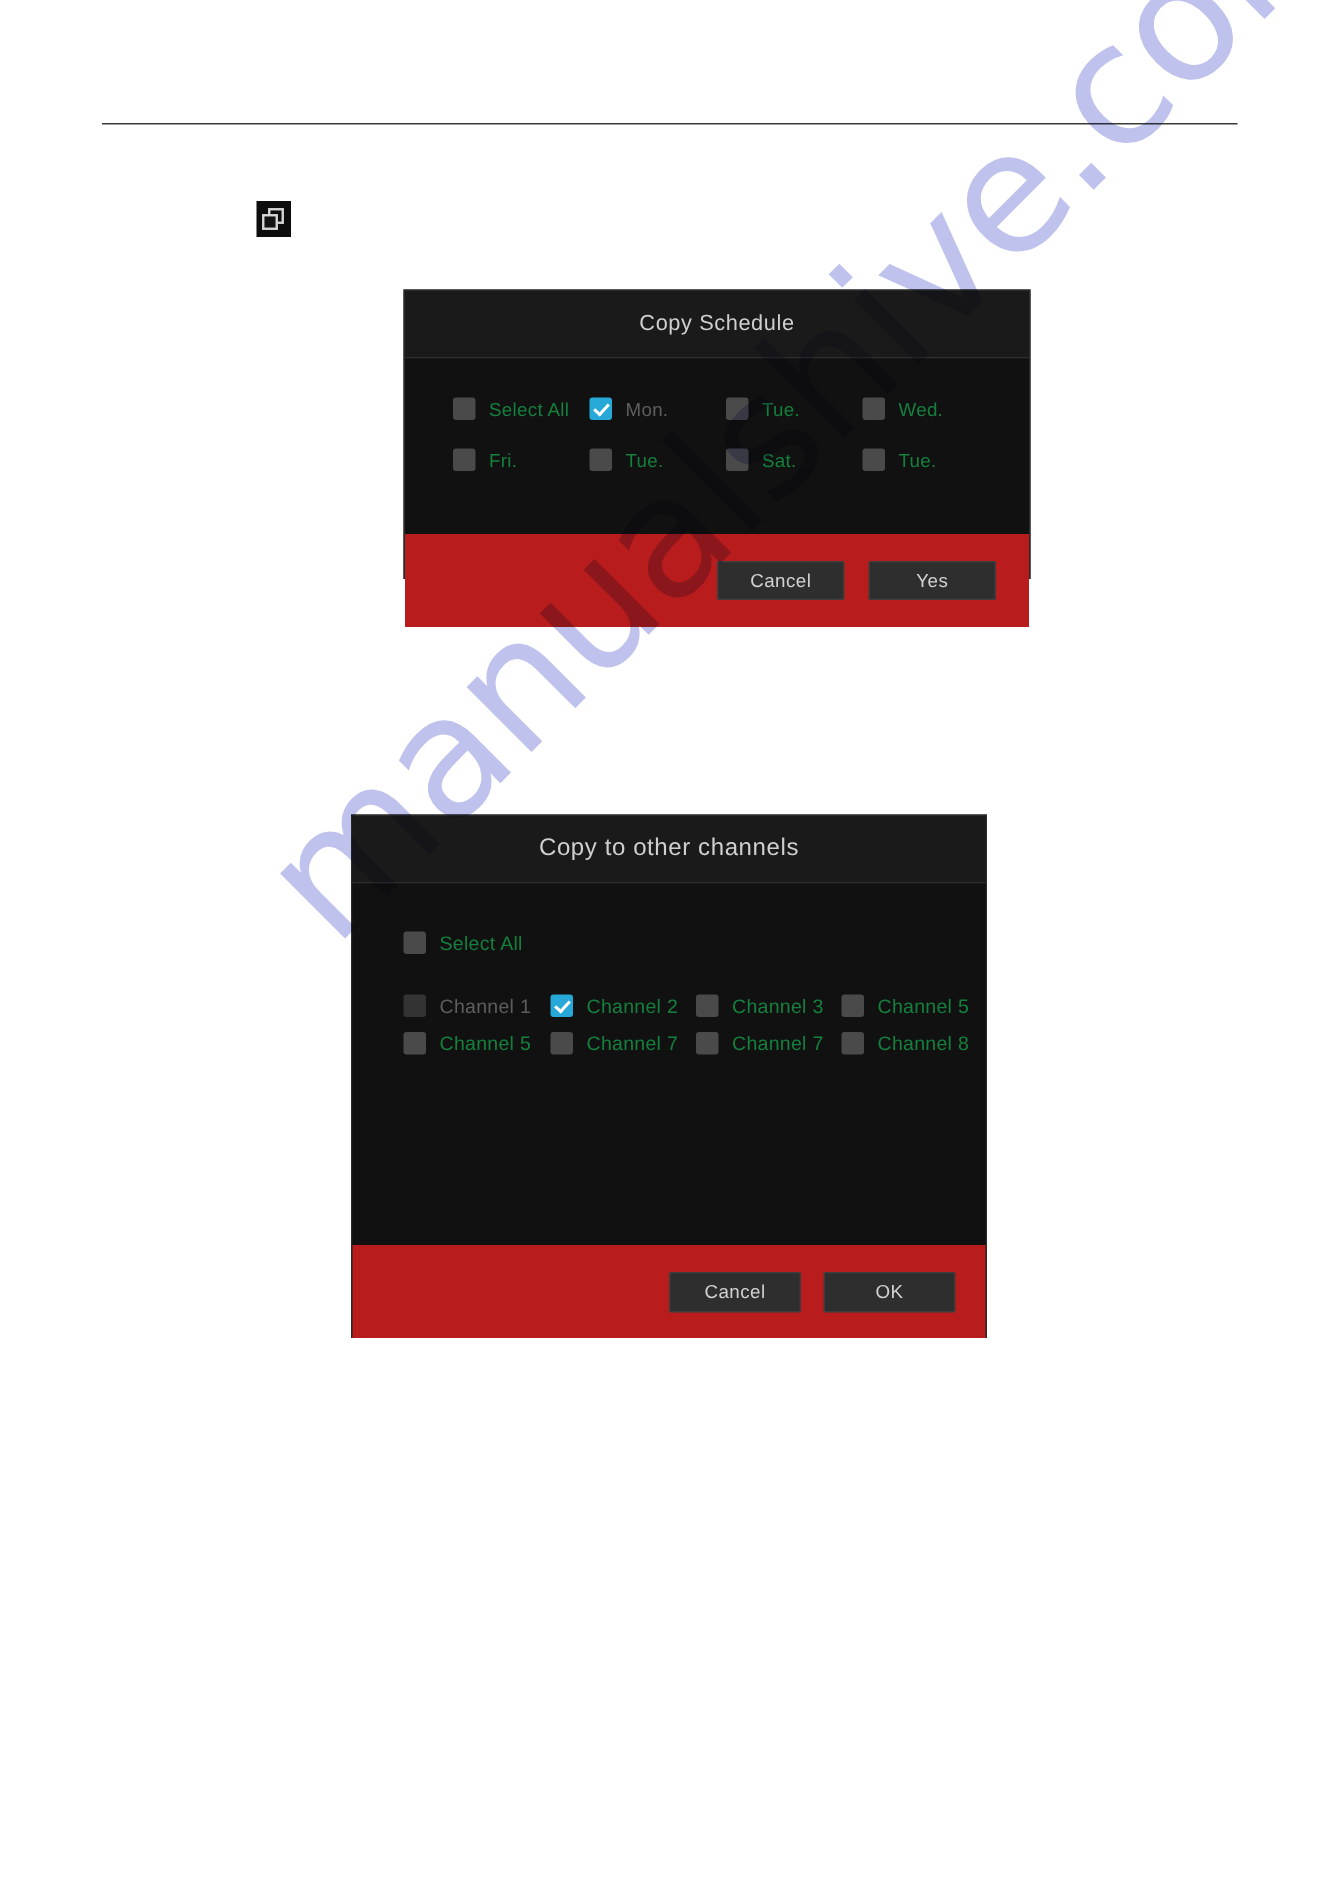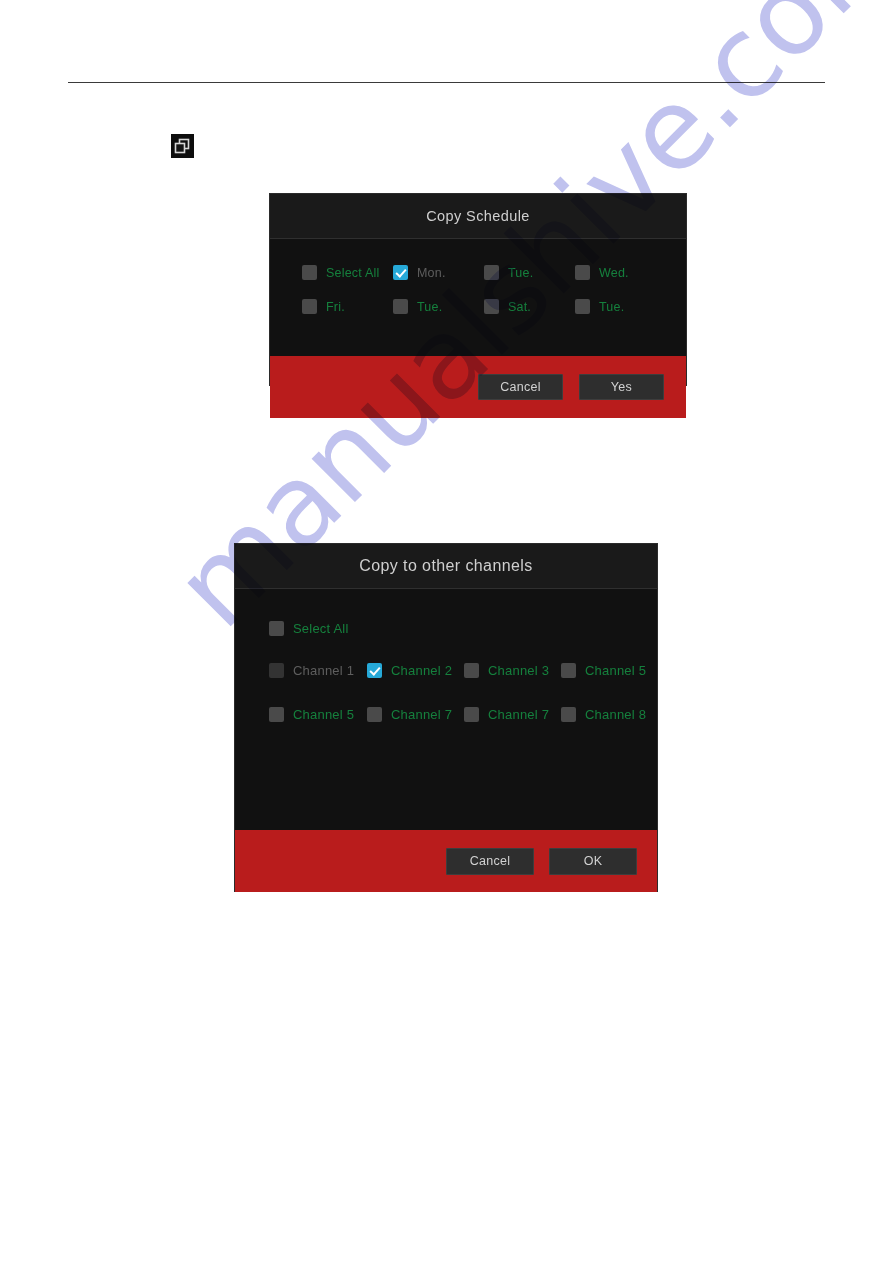--- a/index.html
+++ b/index.html
@@ -171,21 +171,21 @@
     padding: 32px 0 0 0;
   }
   #dlg-copy-channels .select-all-row {
     padding-left: 34px;
     font-size: 13px;
     margin-bottom: 27px;
   }
   #dlg-copy-channels .chan-grid {
     display: grid;
     grid-template-columns: 98px 97px 97px 97px;
-    row-gap: 29px;
+    row-gap: 10px;
     padding-left: 34px;
     font-size: 13px;
   }
   #dlg-copy-channels .dlg-footer {
     height: 62px;
     padding-right: 20px;
     gap: 15px;
   }
   #dlg-copy-channels .btn {
     width: 88px;

